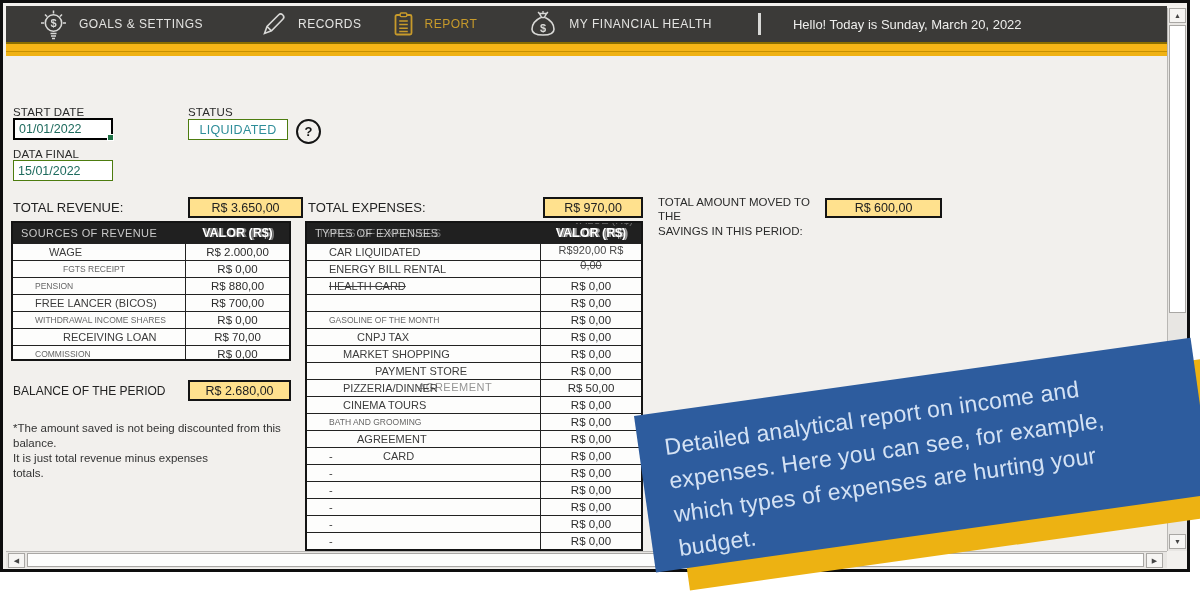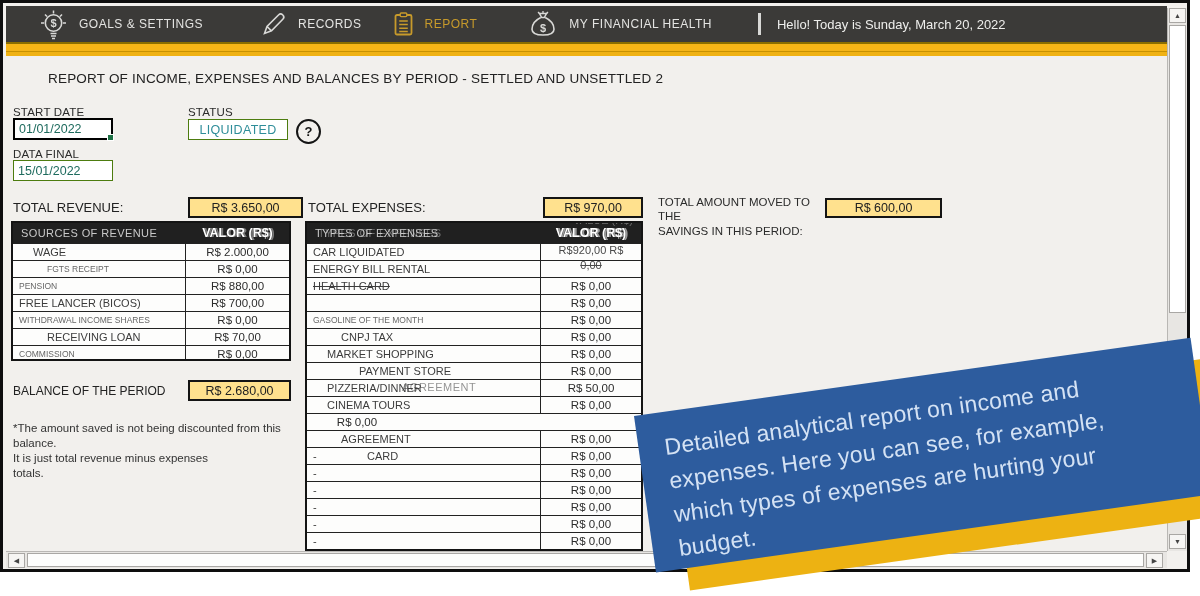--- a/index.html
+++ b/index.html
@@ -8,21 +8,21 @@
   
   .window{position:absolute;left:0;top:0;width:1184px;height:566px;border:3px solid #0e0e0e;
           background:#f2f0ed;}
   
   .navbar{position:absolute;left:3px;top:3px;width:1161px;height:36px;background:#3b3a38;
           display:flex;align-items:center;}
   .nav-item{display:flex;align-items:center;gap:12px;margin-left:34px;cursor:pointer;}
   .nav-item .lbl{font-size:12px;letter-spacing:.5px;color:#e4e4e2;}
   .nav-item.active .lbl{color:#c79a2b;}
   .nav-sep{width:3px;height:22px;background:#d8d8d6;margin-left:46px;}
-  .nav-greet{font-size:13px;color:#eeeeec;margin-left:16px;}
+  .nav-greet{font-size:13px;color:#eeeeec;margin-left:32px;}
   
   .stripe{position:absolute;left:3px;top:39px;width:1161px;height:14px;
           background:linear-gradient(#8a6d00 0,#8a6d00 2px,#f6b517 2px,#f6b517 9px,
                      #c79102 9px,#c79102 10px,#f0b214 10px,#f0b214 14px);}
   
   .title{position:absolute;left:45px;top:68px;font-size:13.5px;color:#222;letter-spacing:.2px;}
   .fld-label{position:absolute;font-size:11.5px;color:#2b2b2b;letter-spacing:.2px;}
   .inp{position:absolute;background:#fff;border:1px solid #4d7c0f;font-size:12.5px;
        color:#1e6b5e;display:flex;align-items:center;padding-left:4px;box-sizing:border-box;}
   .inp.sel{border:2px solid #000000;}
@@ -34,21 +34,21 @@
   .gold-box{position:absolute;background:#ffe18e;border:2px solid #141414;box-sizing:border-box;
             display:flex;align-items:center;justify-content:center;font-size:12.5px;color:#222;}
   
   .tbl{position:absolute;border:2px solid #141414;background:#fdfdfc;box-sizing:border-box;overflow:hidden;}
   .t-head{display:flex;height:20px;background:#202020;position:relative;z-index:1;}
   .t-head .h-label{flex:1;display:flex;align-items:center;padding-left:8px;font-size:11px;color:#c9c9c9;letter-spacing:.4px;position:relative;}
   .t-head .h-label .dupe{position:absolute;left:11px;top:4px;opacity:.45;}
   .t-head .h-value{display:flex;align-items:center;justify-content:center;font-size:12.5px;font-weight:bold;color:#fff;}
   .rev-shadow .h-value span{text-shadow:2px 0 0 rgba(255,255,255,.4);}
   .exp-shadow .h-value span{text-shadow:2px 0 0 rgba(255,255,255,.55);}
-  .t-row{display:flex;height:17px;border-top:1px solid #222;box-sizing:border-box;background:#fdfdfc;}
+  .t-row{display:flex;height:17px;border-top:1px solid #222;box-sizing:border-box;background:#fdfdfc;padding-left:16px;}
   .t-label{flex:1;display:flex;align-items:center;padding-left:6px;font-size:11px;color:#3c3c3c;
            border-right:1px solid #222;position:relative;overflow:hidden;}
   .t-value{display:flex;align-items:center;justify-content:center;font-size:11.5px;color:#2c2c2c;}
   .t-row .sm{font-size:8.5px;color:#666;}
   .in1{padding-left:14px;}.in2{padding-left:28px;}.in3{padding-left:46px;}
   .strike{text-decoration:line-through;}
   .dash-mark{width:26px;color:#3c3c3c;font-size:11px;}
   .row-ghost{position:absolute;left:95px;top:1px;font-size:11px;color:#3c3c3c;opacity:.55;letter-spacing:.5px;}
   .rev-col{width:103px;}
   .exp-col{width:100px;}
@@ -129,21 +129,20 @@
           </svg>
         </span>
         <span class="lbl">MY FINANCIAL HEALTH</span>
       </div>
       <div class="nav-sep"></div>
       <div class="nav-greet">Hello! Today is Sunday, March 20, 2022</div>
     </div>
 
     <div class="stripe"></div>
 
-    <div class="title">REPORT OF INCOME, EXPENSES AND BALANCES BY PERIOD - SETTLED AND UNSETTLED 2</div>
 
     <div class="fld-label" style="left:10px;top:103px">START DATE</div>
     <div class="inp sel" style="left:10px;top:115px;width:100px;height:22px">
       <span>01/01/2022</span>
       <span class="handle"></span>
     </div>
 
     <div class="fld-label" style="left:185px;top:103px">STATUS</div>
     <div class="inp status-box" style="left:185px;top:116px;width:100px;height:21px">
       <span>LIQUIDATED</span>
@@ -299,20 +298,23 @@
             </div>
             <div class="t-value exp-col">R$ 50,00</div>
           </div>
           <div class="t-row">
             <div class="t-label">
               <span class="in1">CINEMA TOURS</span>
             </div>
             <div class="t-value exp-col">R$ 0,00</div>
           </div>
           <div class="t-row">
+            <div class="t-label">
+              <span class="sm">BATH AND GROOMING</span>
+            </div>
             <div class="t-value exp-col">R$ 0,00</div>
           </div>
           <div class="t-row">
             <div class="t-label">
               <span class="in2">AGREEMENT</span>
             </div>
             <div class="t-value exp-col">R$ 0,00</div>
           </div>
           <div class="t-row">
             <div class="t-label">

